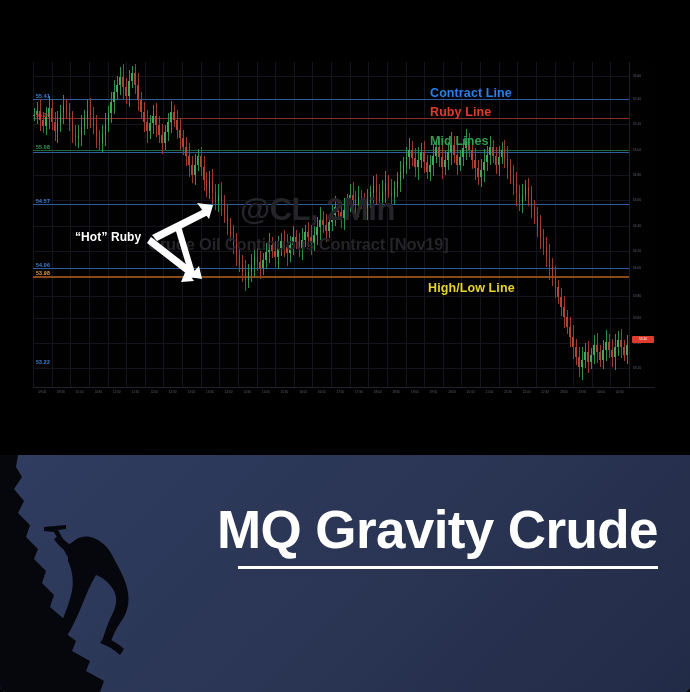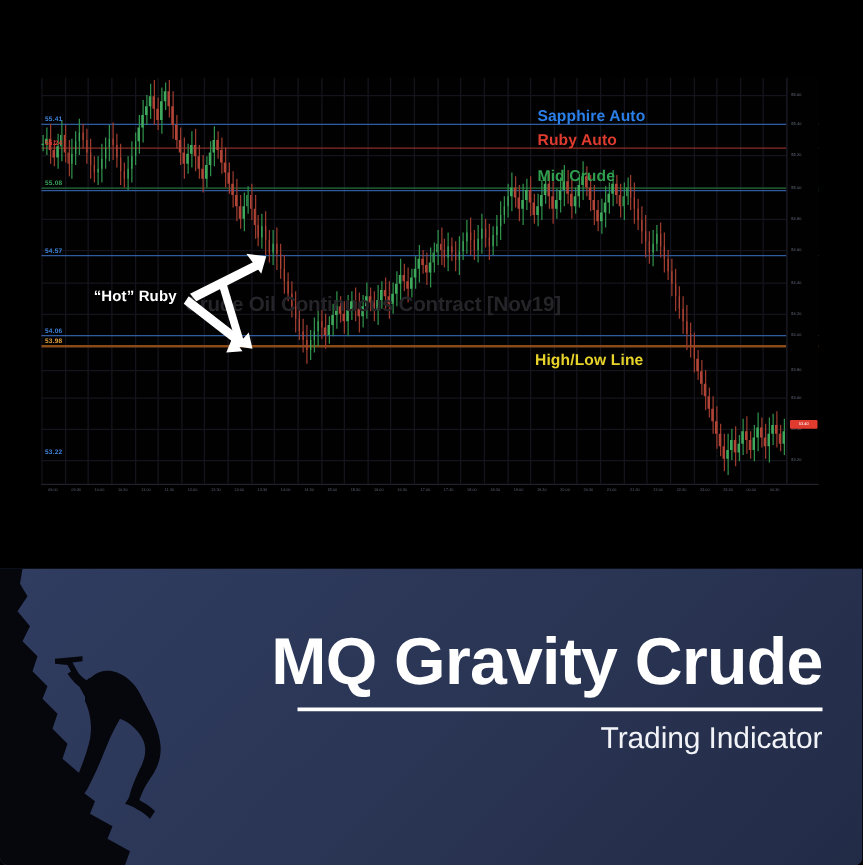--- a/index.html
+++ b/index.html
@@ -1143,26 +1143,27 @@
         <div class="time-tick" style="left: 456.312px;">21:00</div>
         <div class="time-tick" style="left: 474.938px;">21:30</div>
         <div class="time-tick" style="left: 493.562px;">22:00</div>
         <div class="time-tick" style="left: 512.188px;">22:30</div>
         <div class="time-tick" style="left: 530.812px;">23:00</div>
         <div class="time-tick" style="left: 549.438px;">23:30</div>
         <div class="time-tick" style="left: 568.062px;">00:00</div>
         <div class="time-tick" style="left: 586.688px;">00:30</div>
       </div>
 
+    <div class="wm" id="wm-symbol">@CL, 2Min</div>
     <div class="wm" id="wm-desc">Crude Oil Continuous Contract [Nov19]</div>
 
     <div id="annos">
-        <div class="anno" style="left: 430px; top: 86px; color: rgb(42, 127, 232);">Sapphire Auto</div>
-        <div class="anno" style="left: 430px; top: 105px; color: rgb(224, 59, 47);">Ruby Auto</div>
-        <div class="anno" style="left: 430px; top: 134px; color: rgb(47, 158, 79);">Mid Crude</div>
+        <div class="anno" style="left: 430px; top: 86px; color: rgb(42, 127, 232);">Contract Line</div>
+        <div class="anno" style="left: 430px; top: 105px; color: rgb(224, 59, 47);">Ruby Line</div>
+        <div class="anno" style="left: 430px; top: 134px; color: rgb(47, 158, 79);">Mid Lines</div>
         <div class="anno" style="left: 428px; top: 281px; color: rgb(232, 211, 42);">High/Low Line</div>
         <div class="anno" style="left: 75px; top: 230px; color: rgb(255, 255, 255); font-size: 12px; text-shadow: rgb(0, 0, 0) 0px 0px 2px;">“Hot” Ruby</div>
       </div>
 
     <svg id="arrows" viewBox="0 0 690 450">
       <polygon points="152,235 206,208 210,214 157,241" fill="#ffffff"></polygon>
       <polygon points="197,203 213,205 209,219" fill="#ffffff"></polygon>
       <polygon points="151,237 196,272 192,278 147,243" fill="#ffffff"></polygon>
       <polygon points="199,266 202,279 189,277" fill="#ffffff"></polygon>
       <polygon points="181,226 196,276 190,278 175,228" fill="#ffffff"></polygon>
@@ -1193,16 +1194,15 @@
       <ellipse cx="78" cy="96" rx="12" ry="10" fill="#05070c"></ellipse>
 
       <path d="M70,98 C64,96 58,90 54,84 L60,80 C64,86 70,90 74,92 Z" fill="#05070c"></path>
 
       <path d="M104,182 C110,184 118,188 124,194 L120,200 C114,194 106,190 100,188 Z" fill="#05070c"></path>
     </svg>
 
     <div id="banner-text">
       <div id="banner-title">MQ Gravity Crude</div>
       <div id="banner-rule"></div>
-      <div id="banner-sub">Trading Indicator</div>
     </div>
   </div>
 </div>
 
 </body></html>

